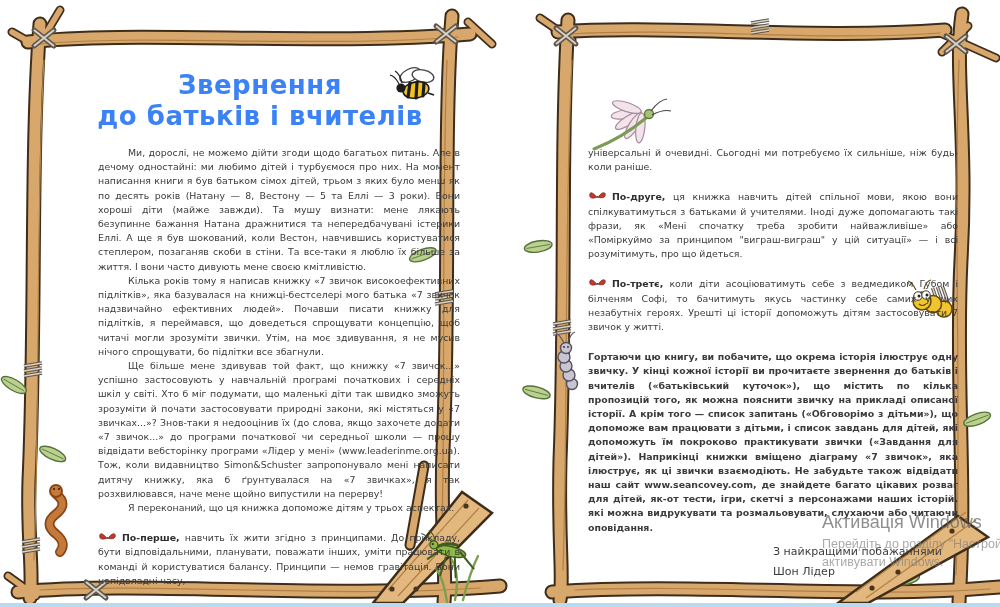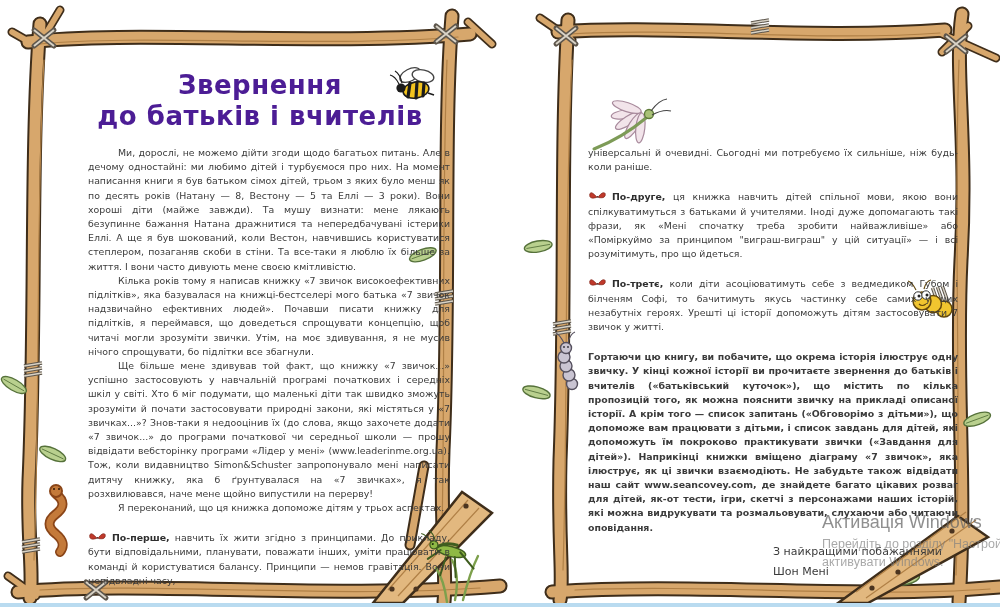--- a/index.html
+++ b/index.html
@@ -6,32 +6,32 @@
   body{
     width:1000px;height:607px;position:relative;overflow:hidden;
     background:#ffffff;
     font-family:"DejaVu Sans", sans-serif;
   }
   .page-text{
     position:absolute;
     font-size:9.4px;line-height:14.2px;color:#3b3b3b;
     text-align:justify;
   }
-  .left-text{left:88px;top:146px;width:362px;}
+  .left-text{left:98px;top:146px;width:362px;}
   .right-text{left:588px;top:146px;width:370px;}
   .page-text p{margin:0;text-indent:30px;}
   .page-text p.noindent{text-indent:0;}
   .page-text p.gap{margin-top:16px;}
   .page-text p.biggap{margin-top:16px;font-weight:bold;}
   .page-text p.habit{text-indent:0;}
   .habit b{color:#2e2e2e;}
   .marker{width:19px;height:12px;display:inline-block;vertical-align:-2px;margin-right:5px;}
   .book-title{
     position:absolute;left:60px;top:70px;width:400px;
-    text-align:center;font-weight:bold;color:#4c1d95;
+    text-align:center;font-weight:bold;color:#3b82f6;
     font-size:26px;line-height:31px;letter-spacing:0.5px;
   }
   .signature{margin-top:7px;margin-left:185px;text-indent:0;font-size:11px;line-height:20px;}
   .deco{position:absolute;left:0;top:0;width:1000px;height:607px;pointer-events:none;}
   .watermark{
     position:absolute;left:822px;top:512px;white-space:nowrap;
     font-family:"Liberation Sans", sans-serif;
   }
   .wm-title{font-size:18px;color:rgba(100,100,100,0.72);}
   .wm-sub{font-size:12.5px;color:rgba(128,128,128,0.68);margin-top:4px;}
@@ -222,21 +222,21 @@
     <p class="habit gap">
       <svg class="marker" viewBox="0 0 20 14">
           <path d="M9,8 Q2,0 1,5 Q0,11 8,9 Z" fill="#c0392b" stroke="#7c2014" stroke-width="0.8"></path>
           <path d="M11,8 Q16,1 19,4 Q20,10 12,9 Z" fill="#c0392b" stroke="#7c2014" stroke-width="0.8"></path>
           <path d="M9,9 q1,-3 2,0" stroke="#4a150d" stroke-width="1.2" fill="none"></path>
         </svg><b>По-третє,</b> <span>коли діти асоціюватимуть себе з ведмедиком Губом і білченям Софі, то бачитимуть якусь частинку себе самих у цих незабутніх героях. Урешті ці історії допоможуть дітям застосовувати 7 звичок у житті.</span>
     </p>
     <p class="noindent biggap">Гортаючи цю книгу, ви побачите, що окрема історія ілюструє одну звичку. У кінці кожної історії ви прочитаєте звернення до батьків і вчителів («батьківський куточок»), що містить по кілька пропозицій того, як можна пояснити звичку на прикладі описаної історії. А крім того — список запитань («Обговорімо з дітьми»), що допоможе вам працювати з дітьми, і список завдань для дітей, які допоможуть їм покроково практикувати звички («Завдання для дітей»). Наприкінці книжки вміщено діаграму «7 звичок», яка ілюструє, як ці звички взаємодіють. Не забудьте також відвідати наш сайт www.seancovey.com, де знайдете багато цікавих розваг для дітей, як-от тести, ігри, скетчі з персонажами наших історій, які можна видрукувати та розмальовувати, слухаючи або читаючи оповідання.</p>
     <div class="signature">
       <div>З найкращими побажаннями</div>
-      <div>Шон Мені</div>
+      <div>Шон Лідер</div>
     </div>
   </div>
 </div>
 
 <div class="watermark">
   <div class="wm-title">Активація Windows</div>
   <div class="wm-sub">Перейдіть до розділу "Настройки", щоб</div>
   <div class="wm-sub">активувати Windows.</div>
 </div>
 

